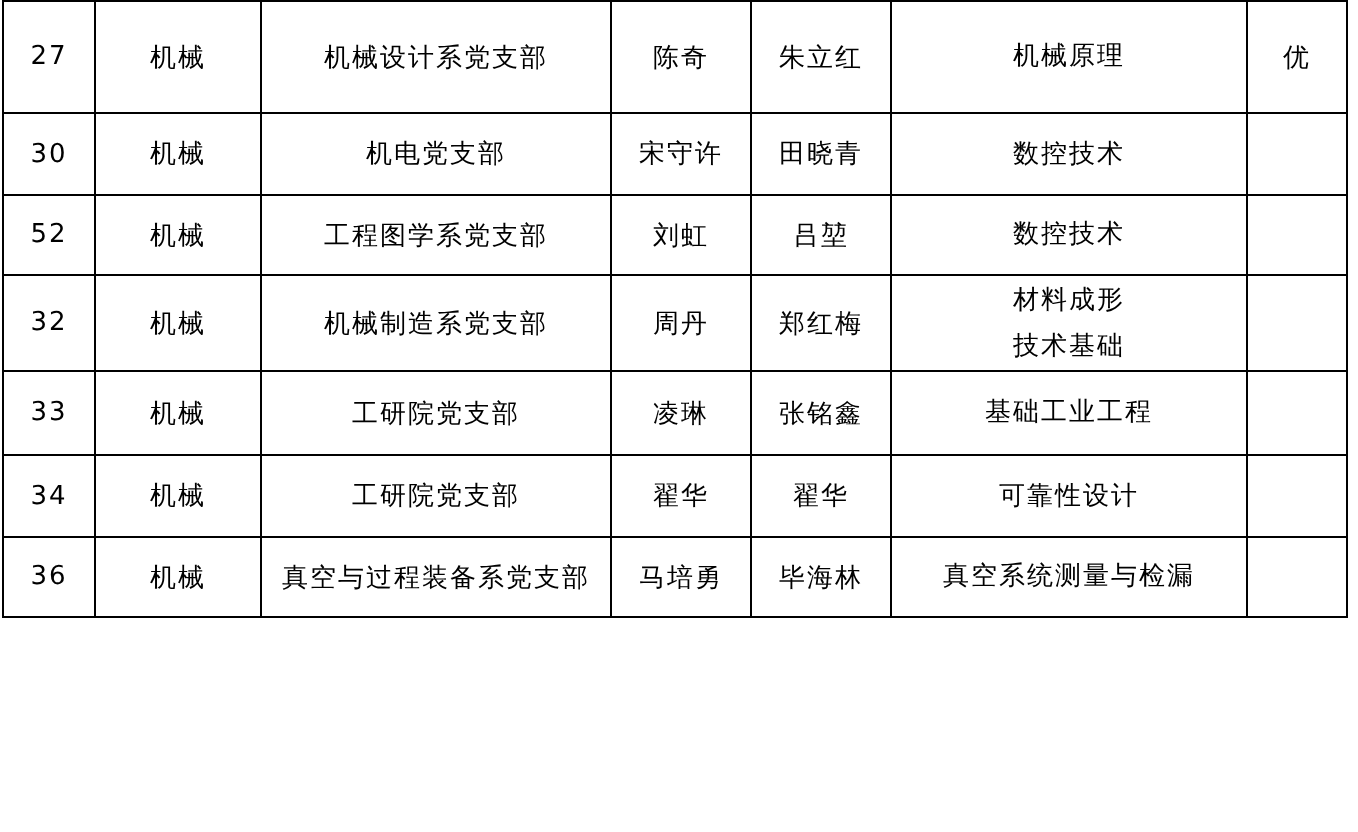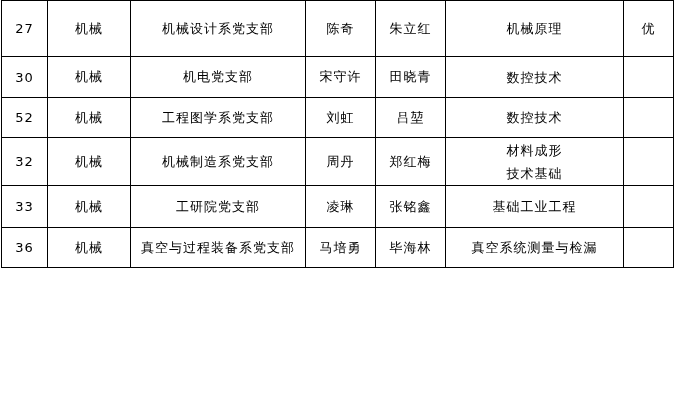--- a/index.html
+++ b/index.html
@@ -74,20 +74,29 @@
     </tr>
     <tr style="height:42px">
       <td class="num">33</td>
       <td>机械</td>
       <td>工研院党支部</td>
       <td>凌琳</td>
       <td>张铭鑫</td>
       <td class="course">基础工业工程</td>
       <td></td>
     </tr>
+    <tr style="height:41px">
+      <td class="num">34</td>
+      <td>机械</td>
+      <td>工研院党支部</td>
+      <td>翟华</td>
+      <td>翟华</td>
+      <td class="course">可靠性设计</td>
+      <td></td>
+    </tr>
     <tr style="height:40px">
       <td class="num">36</td>
       <td>机械</td>
       <td>真空与过程装备系党支部</td>
       <td>马培勇</td>
       <td>毕海林</td>
       <td class="course">真空系统测量与检漏</td>
       <td></td>
     </tr>
   </tbody>

